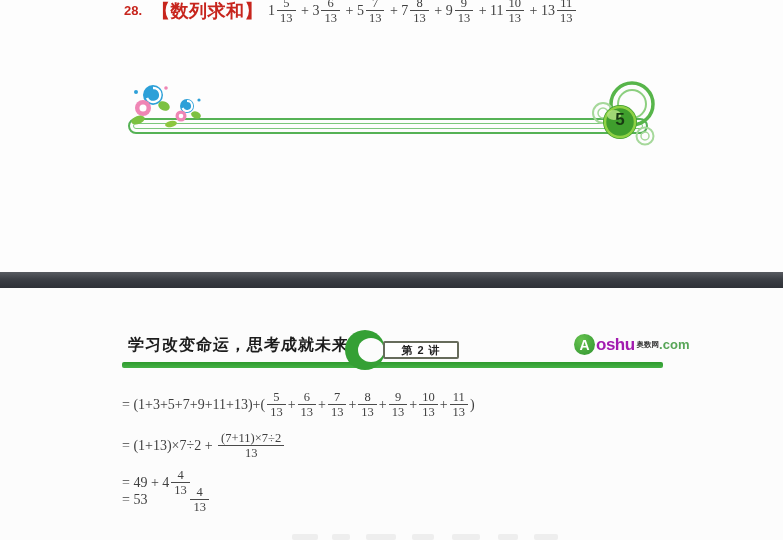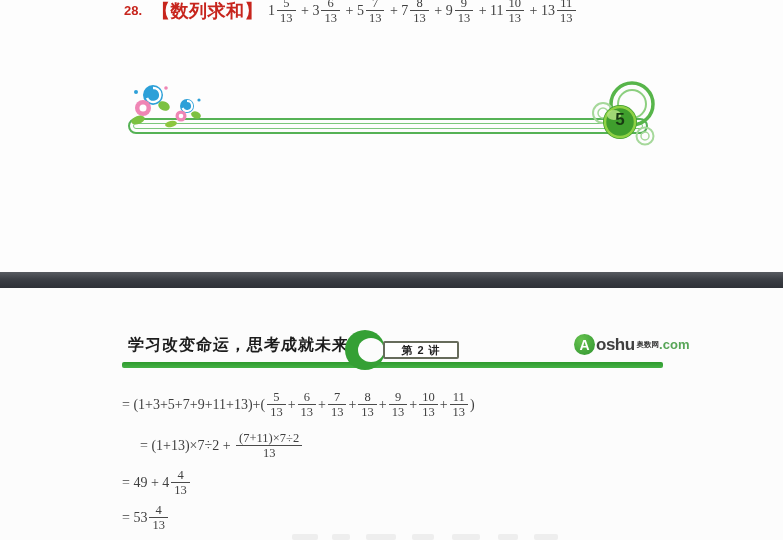--- a/index.html
+++ b/index.html
@@ -54,21 +54,21 @@
   .lecture-pill{position:absolute;left:383px;top:53px;width:76px;height:18px;border-radius:2px;
          background:#ffffff;border:2px solid #676c5c;box-sizing:border-box;
          display:flex;align-items:center;justify-content:center;
          font-weight:bold;font-size:11px;color:#222;letter-spacing:1px;}
   .logo{position:absolute;left:574px;top:46px;display:flex;align-items:center;}
   .logo-ball{width:21px;height:21px;border-radius:50%;
          background:radial-gradient(circle at 35% 30%,#66c24e,#2f9430);
          display:flex;align-items:center;justify-content:center;
          color:#ffffff;font-weight:bold;font-size:14px;
          font-family:"Liberation Sans",sans-serif;}
-  .logo-name{font-weight:bold;font-size:17px;color:#404040;margin-left:1px;letter-spacing:-0.5px;
+  .logo-name{font-weight:bold;font-size:17px;color:#a21caf;margin-left:1px;letter-spacing:-0.5px;
          font-family:"Liberation Sans",sans-serif;}
   .logo-side{display:flex;flex-direction:row;margin-left:2px;line-height:8px;}
   .logo-site{font-size:7.5px;font-weight:bold;color:#3c3c3c;}
   .logo-domain{font-size:13px;font-weight:bold;color:#57a557;}
 
   
   .faint-frag{position:absolute;top:246px;height:6px;background:#9a9a9a;opacity:0.14;
          border-radius:2px;}
 </style>
 </head>
@@ -134,23 +134,23 @@
     <div class="logo">
       <div class="logo-ball">A</div>
       <div class="logo-name">oshu</div>
       <div class="logo-side">
         <span class="logo-site">奥数网</span>
         <span class="logo-domain">.com</span>
       </div>
     </div>
 
     <div class="mathline" style="left:122px;top:102px;"><span class="tok">= (1+3+5+7+9+11+13)+(</span><span class="frac"><span class="fn">5</span><span class="fd">13</span></span><span class="tok">+</span><span class="frac"><span class="fn">6</span><span class="fd">13</span></span><span class="tok">+</span><span class="frac"><span class="fn">7</span><span class="fd">13</span></span><span class="tok">+</span><span class="frac"><span class="fn">8</span><span class="fd">13</span></span><span class="tok">+</span><span class="frac"><span class="fn">9</span><span class="fd">13</span></span><span class="tok">+</span><span class="frac"><span class="fn">10</span><span class="fd">13</span></span><span class="tok">+</span><span class="frac"><span class="fn">11</span><span class="fd">13</span></span><span class="tok">)</span></div>
-    <div class="mathline" style="left:140px;top:143px;justify-content:flex-end;"><span class="tok">= (1+13)×7÷2 + </span><span class="frac"><span class="fn">(7+11)×7÷2</span><span class="fd">13</span></span></div>
+    <div class="mathline" style="left:122px;top:143px;justify-content:flex-end;"><span class="tok">= (1+13)×7÷2 + </span><span class="frac"><span class="fn">(7+11)×7÷2</span><span class="fd">13</span></span></div>
     <div class="mathline" style="left:122px;top:180px;"><span class="tok">= 49 + 4</span><span class="frac"><span class="fn">4</span><span class="fd">13</span></span></div>
-    <div class="mathline" style="left:122px;top:215px;"><span class="tok">= 53</span><span class="frac"><span class="fn">4</span><span class="fd">13</span></span></div>
+    <div class="mathline" style="left:122px;top:197px;gap:41px;"><span class="tok">= 53</span><span class="frac"><span class="fn">4</span><span class="fd">13</span></span></div>
 
     <div class="faint-frag" style="left:292px;width:26px;"></div>
     <div class="faint-frag" style="left:332px;width:18px;"></div>
     <div class="faint-frag" style="left:366px;width:30px;"></div>
     <div class="faint-frag" style="left:412px;width:22px;"></div>
     <div class="faint-frag" style="left:452px;width:28px;"></div>
     <div class="faint-frag" style="left:498px;width:20px;"></div>
     <div class="faint-frag" style="left:534px;width:24px;"></div>
   </section>
 

